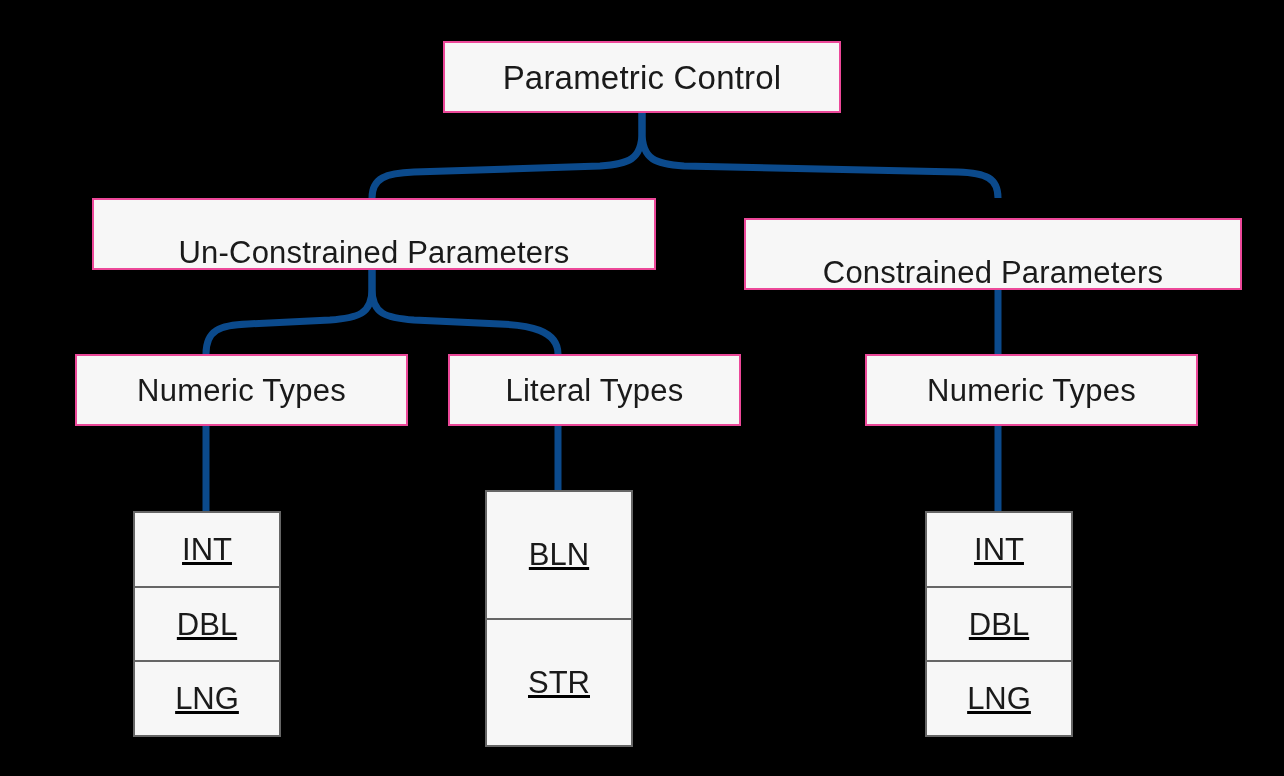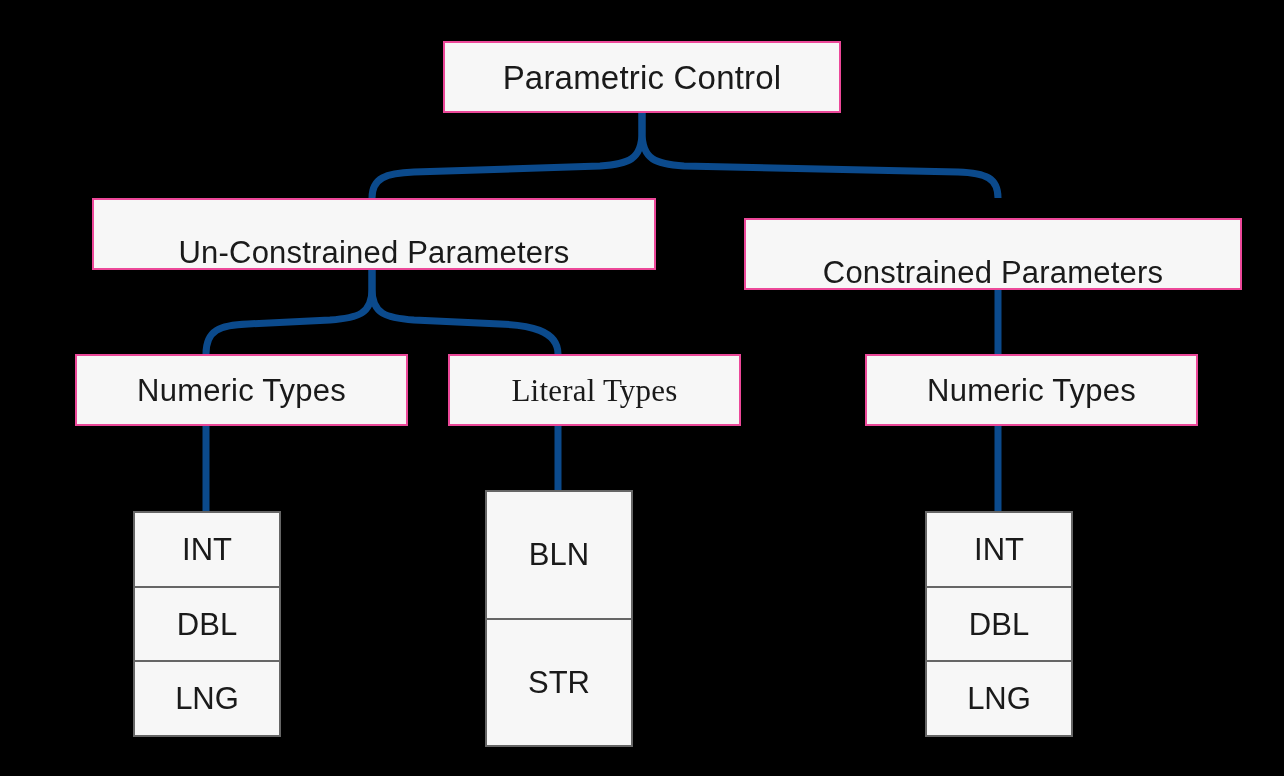--- a/index.html
+++ b/index.html
@@ -46,20 +46,21 @@
   .lvl2 { font-size: 31px; align-items: flex-end; }
   .lvl3 { font-size: 31px; margin-left: 36px; }
   .stack {
     position: absolute;
     box-sizing: border-box;
     border: 2px solid #666666;
     background: #f7f7f7;
     display: flex;
     flex-direction: column;
     z-index: 2;
+    text-decoration: underline;
   }
   .stack-cell {
     box-sizing: border-box;
     flex: 1 1 0;
     display: flex;
     align-items: center;
     justify-content: center;
     border-bottom: 2px solid #666666;
     color: #1a1a1a;
     font-size: 31px;
@@ -106,21 +107,21 @@
   </div>
 
   <div class="node lvl2" style="left:744px; top:198px; width:498px; height:72px;margin-top:20px;">
     <span class="node-label">Constrained Parameters</span>
   </div>
 
   <div class="node lvl3" style="left:39px; top:354px; width:333px; height:72px;">
     <span class="node-label">Numeric Types</span>
   </div>
 
-  <div class="node lvl3" style="left:412px; top:354px; width:293px; height:72px;font-family:Liberation Serif, serif;">
+  <div class="node lvl3" style="left:412px; top:354px; width:293px; height:72px;">
     <span class="node-label">Literal Types</span>
   </div>
 
   <div class="node lvl3" style="left:829px; top:354px; width:333px; height:72px;">
     <span class="node-label">Numeric Types</span>
   </div>
 
   <div class="stack" style="left:133px; top:511px; width:148px; height:226px;">
     <div class="stack-cell">
       <span>INT</span>

